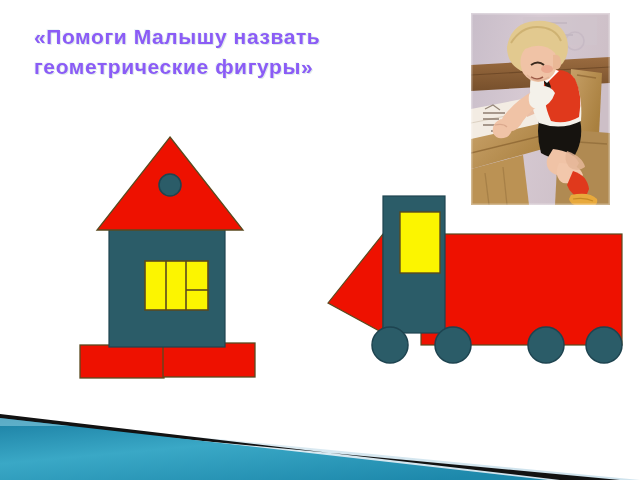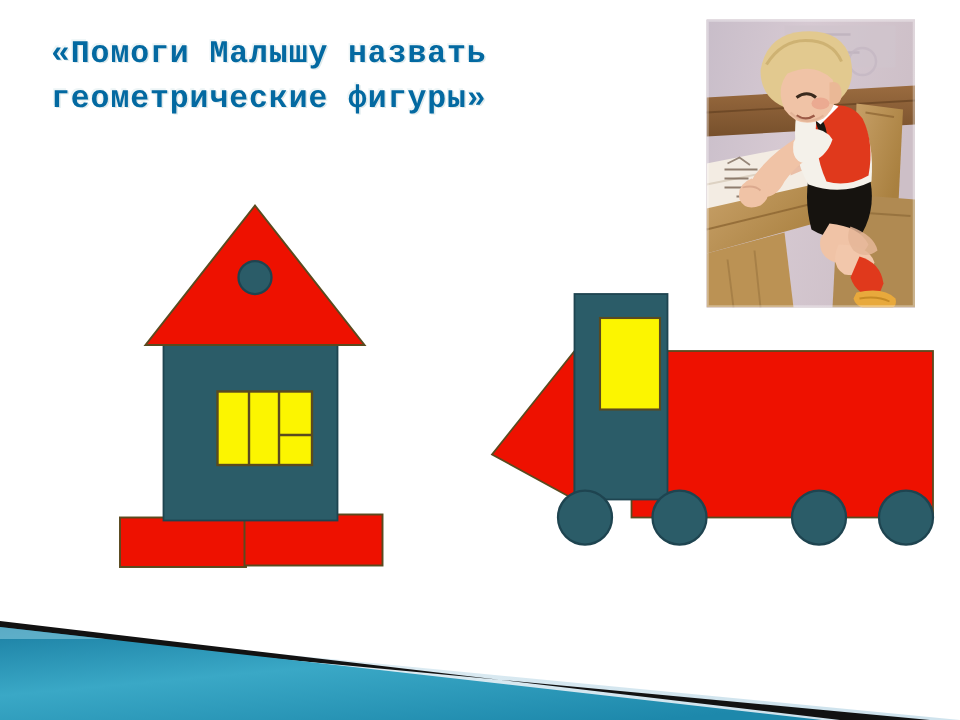--- a/index.html
+++ b/index.html
@@ -23,26 +23,26 @@
     background: #ffffff;
     overflow: hidden;
   }
 
   
   #title {
     position: absolute;
     left: 34px;
     top: 22px;
     width: 420px;
-    font-family: Liberation Mono, monospace;
+    font-family: Liberation Sans, sans-serif;
     font-weight: bold;
     font-size: 21px;
     line-height: 30px;
     letter-spacing: 0.6px;
-    color: #0369a1;
+    color: #8b5cf6;
     text-shadow: 1px 1px 0 #dfeaec, -1px -1px 0 #eef5f6;
     white-space: pre-line;
   }
 
   
   #photo {
     position: absolute;
     left: 471px;
     top: 13px;
     width: 139px;

